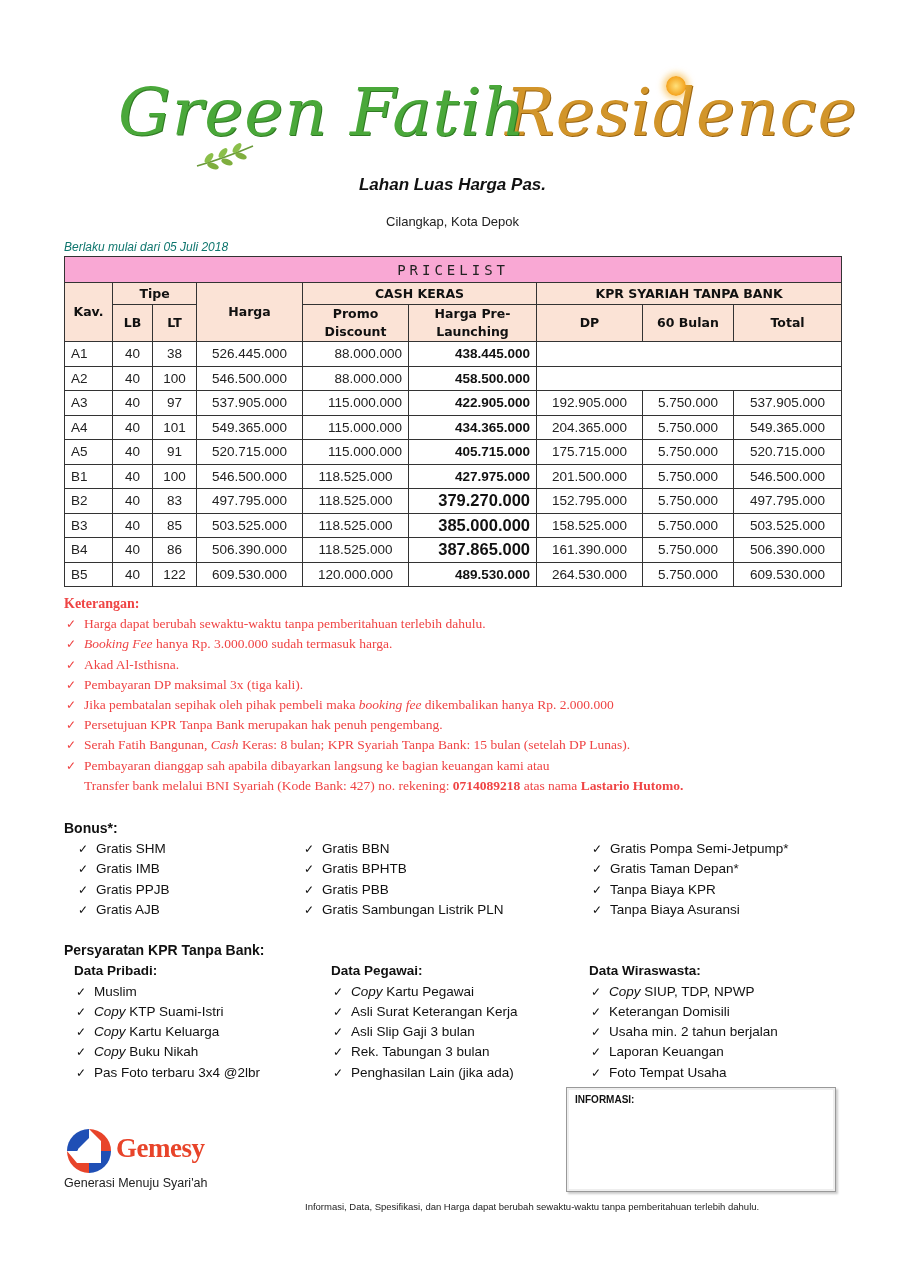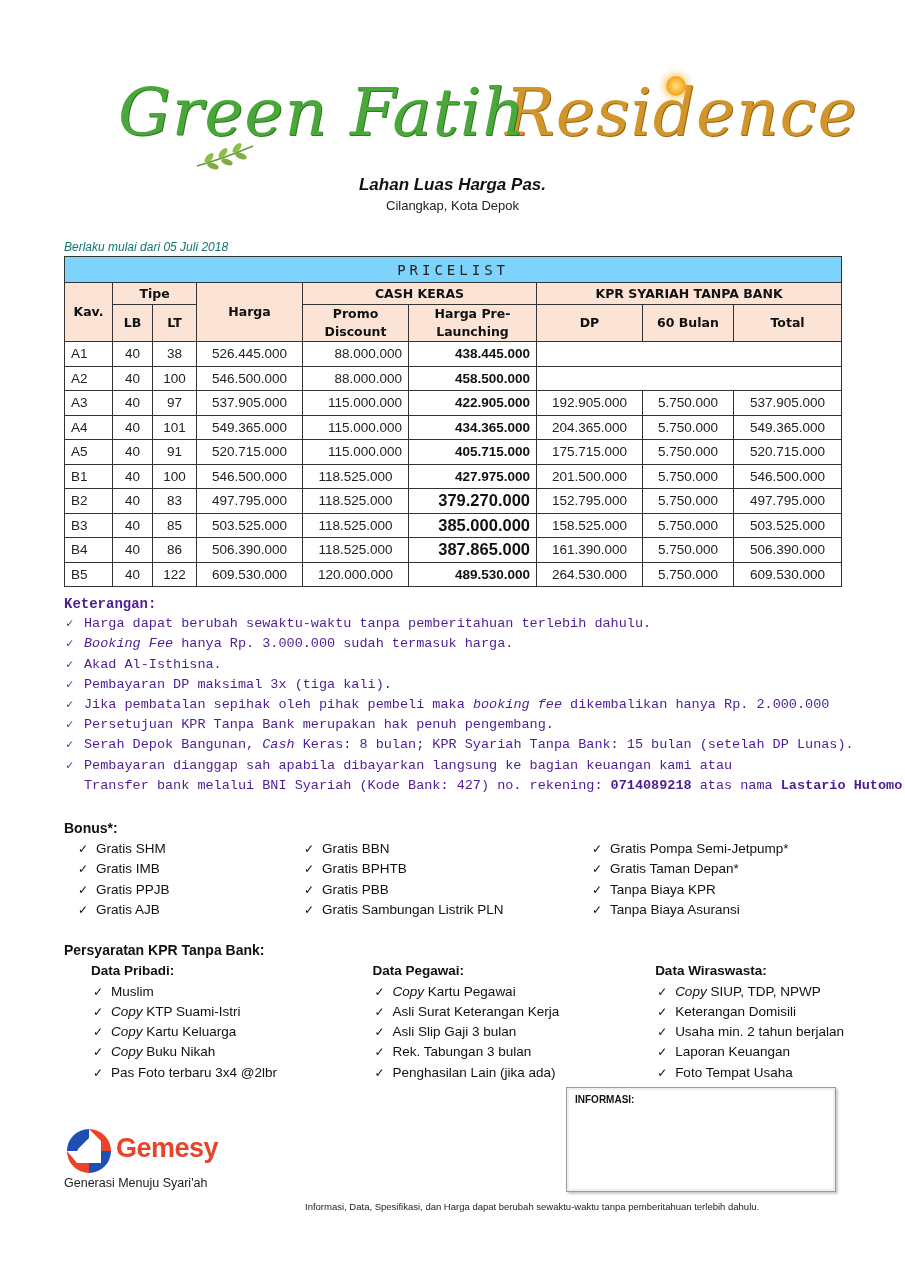--- a/index.html
+++ b/index.html
@@ -7,59 +7,59 @@
   body { position: relative; font-family: "Liberation Sans", sans-serif; color: #111; }
 
   .logo-wrap { position: absolute; left: 110px; top: 58px; width: 690px; height: 115px; }
   .logo-text { position: absolute; top: 0; font-family: "DejaVu Serif", serif; font-style: italic; font-size: 66px; letter-spacing: 1px; line-height: 110px; white-space: nowrap; }
   .logo-green { left: 8px; color: #4aa83a; text-shadow: 1px 1px 0 #2f7a22; }
   .logo-gold { left: 395px; color: #d2952a; text-shadow: 1px 1px 0 #9a6514; }
   .sun { position: absolute; left: 556px; top: 18px; width: 20px; height: 20px; border-radius: 50%; background: radial-gradient(circle, #ffe07a 0%, #f4a21c 70%, #e38a12 100%); box-shadow: 0 0 6px 3px rgba(245,175,40,0.55); }
   .leaves { position: absolute; left: 85px; top: 82px; width: 60px; height: 30px; }
 
   .tagline { position: absolute; left: 0; width: 905px; top: 175px; text-align: center; font-size: 17px; font-weight: bold; font-style: italic; font-family: "Liberation Sans", sans-serif; }
-  .location { position: absolute; left: 0; width: 905px; top: 198px; text-align: center; font-size: 13px; color: #222; }
+  .location { position: absolute; left: 0; width: 905px; top: 214px; text-align: center; font-size: 13px; color: #222; }
   .valid-from { position: absolute; left: 64px; top: 240px; font-size: 12px; font-style: italic; color: #0f766e; }
 
   table.price { position: absolute; left: 64px; top: 256px; width: 777px; border-collapse: collapse; table-layout: fixed; font-size: 13.5px; }
   table.price td, table.price th { border: 1px solid #333; padding: 0 6px; }
   table.price th { background: #fbe3d6; font-weight: bold; font-size: 12.5px; font-family: "DejaVu Sans", sans-serif; text-align: center; line-height: 18px; }
-  table.price .title-row td { height: 26px; text-align: center; font-size: 14px; letter-spacing: 4px; font-family: "DejaVu Sans Mono", monospace; background: #7dd3fc; }
+  table.price .title-row td { height: 26px; text-align: center; font-size: 14px; letter-spacing: 4px; font-family: "DejaVu Sans Mono", monospace; background: #f9a8d4; }
   table.price tbody td { height: 24.5px; font-family: "Liberation Sans", sans-serif; color: #222; }
   .c { text-align: center; }
   .l { text-align: left; }
   .r { text-align: right; }
   .bold { font-weight: bold; color: #111 !important; }
   .big { font-size: 16.5px; }
 
-  .notes { position: absolute; left: 64px; top: 594px; width: 780px; font-size: 13.5px; line-height: 20.2px; font-family: Liberation Mono, monospace; color: #4c1d95; }
+  .notes { position: absolute; left: 64px; top: 594px; width: 780px; font-size: 13.5px; line-height: 20.2px; font-family: Liberation Serif, serif; color: #ef4444; }
   .notes h3, .bonus h3, .req h3 { font-size: 14px; font-weight: bold; }
   .chk-list { list-style: none; }
   .chk-list li { position: relative; padding-left: 20px; white-space: nowrap; }
   .chk-list li .ck { position: absolute; left: 2px; top: 0; font-size: 12px; }
   .indent { padding-left: 20px; white-space: nowrap; }
   .notes .chk-list li, .notes .indent { font-size: 13.5px; }
 
   .bonus { position: absolute; left: 64px; top: 818px; width: 780px; font-size: 13.5px; line-height: 20.5px; }
   .bonus .cols { display: flex; margin-left: 12px; }
   .bonus .col1 { width: 226px; }
   .bonus .col2 { width: 288px; }
 
   .req { position: absolute; left: 64px; top: 940px; width: 780px; font-size: 13.5px; line-height: 20.3px; }
-  .req .cols { display: flex; margin-left: 27px; margin-top: 1px; justify-content: space-between; }
+  .req .cols { display: flex; margin-left: 10px; margin-top: 1px; }
   .req .col1 { width: 257px; }
   .req .col2 { width: 258px; }
   .req h4 { font-size: 13.5px; font-weight: bold; padding-left: 0; }
 
   .info-box { position: absolute; left: 566px; top: 1087px; width: 270px; height: 105px; border: 1px solid #999; box-shadow: inset 0 0 0 2px #eee, 2px 2px 2px #ccc; }
   .info-box span { position: absolute; left: 8px; top: 6px; font-size: 10px; font-weight: bold; font-family: "Liberation Sans", sans-serif; }
 
   .gemesy { position: absolute; left: 64px; top: 1126px; width: 180px; height: 70px; }
   .gemesy svg { position: absolute; left: 0; top: 0; }
-  .gemesy .gname { position: absolute; left: 52px; top: 7px; font-size: 27px; font-weight: bold; color: #e8442a; font-family: Liberation Sans, sans-serif; letter-spacing: -0.5px; }
+  .gemesy .gname { position: absolute; left: 52px; top: 7px; font-size: 27px; font-weight: bold; color: #e8442a; font-family: Liberation Serif, serif; letter-spacing: -0.5px; }
   .gemesy .gtag { position: absolute; left: 0; top: 50px; font-size: 12.5px; color: #222; white-space: nowrap; }
 
   .disclaimer { position: absolute; left: 305px; top: 1201px; font-size: 9.5px; color: #222; white-space: nowrap; }
 </style>
 </head>
 <body>
 
 <div class="logo-wrap">
   <span class="logo-text logo-gold">Residence</span>
   <span class="logo-text logo-green">Green Fatih</span>
@@ -224,21 +224,21 @@
 
 <div class="notes">
   <h3>Keterangan:</h3>
   <ul class="chk-list">
     <li><span class="ck">✓</span><span>Harga dapat berubah sewaktu-waktu tanpa pemberitahuan terlebih dahulu.</span></li>
     <li><span class="ck">✓</span><i>Booking Fee</i><span> hanya Rp. 3.000.000 sudah termasuk harga.</span></li>
     <li><span class="ck">✓</span><span>Akad Al-Isthisna.</span></li>
     <li><span class="ck">✓</span><span>Pembayaran DP maksimal 3x (tiga kali).</span></li>
     <li><span class="ck">✓</span><span>Jika pembatalan sepihak oleh pihak pembeli maka </span><i>booking fee</i><span> dikembalikan hanya Rp. 2.000.000</span></li>
     <li><span class="ck">✓</span><span>Persetujuan KPR Tanpa Bank merupakan hak penuh pengembang.</span></li>
-    <li><span class="ck">✓</span><span>Serah Depok Bangunan, </span><i>Cash</i><span> Keras: 8 bulan; KPR Syariah Tanpa Bank: 15 bulan (setelah DP Lunas).</span></li>
+    <li><span class="ck">✓</span><span>Serah Fatih Bangunan, </span><i>Cash</i><span> Keras: 8 bulan; KPR Syariah Tanpa Bank: 15 bulan (setelah DP Lunas).</span></li>
     <li><span class="ck">✓</span><span>Pembayaran dianggap sah apabila dibayarkan langsung ke bagian keuangan kami atau</span></li>
   </ul>
   <div class="indent">
     <span>Transfer bank melalui BNI Syariah (Kode Bank: 427) no. rekening: </span><b>0714089218</b><span> atas nama </span><b>Lastario Hutomo.</b>
   </div>
 </div>
 
 <div class="bonus">
   <h3>Bonus*:</h3>
   <div class="cols">

